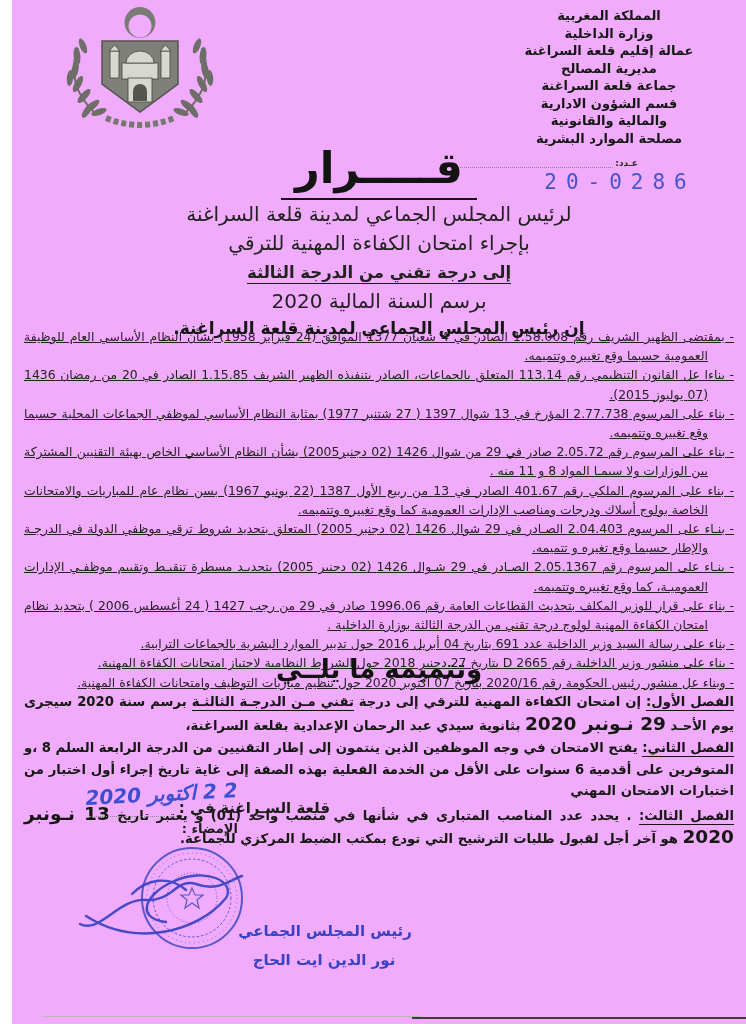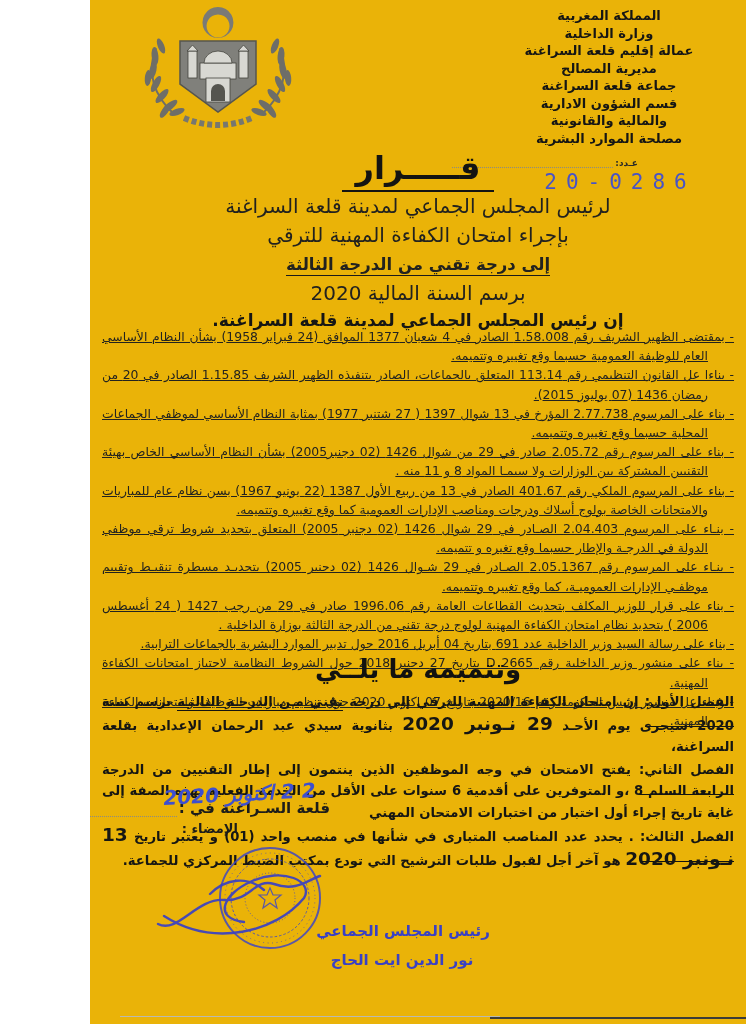--- a/index.html
+++ b/index.html
@@ -1,19 +1,19 @@
 <!DOCTYPE html>
 <html lang="ar" dir="rtl"><head>
 <meta charset="utf-8">
 <style>
   html,body{margin:0;padding:0;background:#ffffff;}
   .page{
     position:relative;
-    width:656px;height:1024px;
-    background:#eab308;
+    width:734px;height:1024px;
+    background:#f0abfc;
     overflow:hidden;
     font-family:"DejaVu Sans",sans-serif;
     color:#1c1c1a;
     direction:rtl;
   }
   
   .emblem{position:absolute;top:4px;left:42px;width:172px;height:130px;}
   .gov-header{
     position:absolute;top:7px;right:6px;width:262px;
     text-align:center;font-weight:bold;font-size:13px;line-height:17.5px;
@@ -27,22 +27,22 @@
   .number-line .dots{flex:1;border-bottom:1px dotted #8a8a84;height:8px;}
   .stamp-number{
     position:absolute;top:170px;right:30px;width:192px;text-align:center;
     font-family:"DejaVu Sans Mono","DejaVu Sans",monospace;
     font-size:21px;letter-spacing:9px;color:#4753c8;font-weight:normal;
     direction:ltr;
   }
   
   .title-block{position:absolute;top:148px;left:0;right:0;text-align:center;}
   .title-main{
-    display:inline-block;font-size:32px;font-weight:bold;color:#141412;
-    border-bottom:2.5px solid #141412;padding:0 14px 2px 14px;line-height:40px;
+    display:inline-block;font-size:43px;font-weight:bold;color:#141412;
+    border-bottom:2.5px solid #141412;padding:0 14px 10px 14px;line-height:40px;
   }
   .title-sub{font-size:20px;line-height:29px;color:#22221f;}
   .title-sub.bold-u{font-size:16.5px;font-weight:bold;}
   .title-sub.bold-u .u{border-bottom:1.5px solid #1b1b19;padding-bottom:1px;margin-top:15px;}
   .title-intro{font-size:17px;font-weight:bold;margin-top:2px;color:#161614;}
   
   .preamble{
     position:absolute;top:327px;right:12px;left:12px;
     font-size:12.4px;line-height:19.2px;text-align:justify;color:#23231f;
   }
@@ -50,21 +50,21 @@
   
   .decision-heading{
     position:absolute;top:652px;left:0;right:0;text-align:center;
     font-size:26px;font-weight:bold;color:#121210;line-height:34px;
   }
   .articles{
     position:absolute;top:691px;right:12px;left:12px;
     font-size:13.2px;font-weight:bold;line-height:21.5px;text-align:justify;color:#161613;
   }
   .articles p{margin:0 0 1px 0;}
-  .art-label{border-bottom:1.7px solid #14140f;padding-bottom:17px;}
+  .art-label{border-bottom:1.7px solid #14140f;padding-bottom:1px;}
   .art-em{border-bottom:1.7px solid #14140f;padding-bottom:1px;}
   .art-big{font-size:18.5px;}
   
   .place-row{
     position:absolute;top:799px;right:416px;display:flex;align-items:flex-end;gap:2px;
     font-size:15px;font-weight:bold;color:#1d1d1a;white-space:nowrap;
   }
   .place-row .dots{width:88px;border-bottom:1px dotted #8a8a84;height:9px;}
   .hand-date{
     position:absolute;top:782px;left:62px;width:175px;text-align:center;

